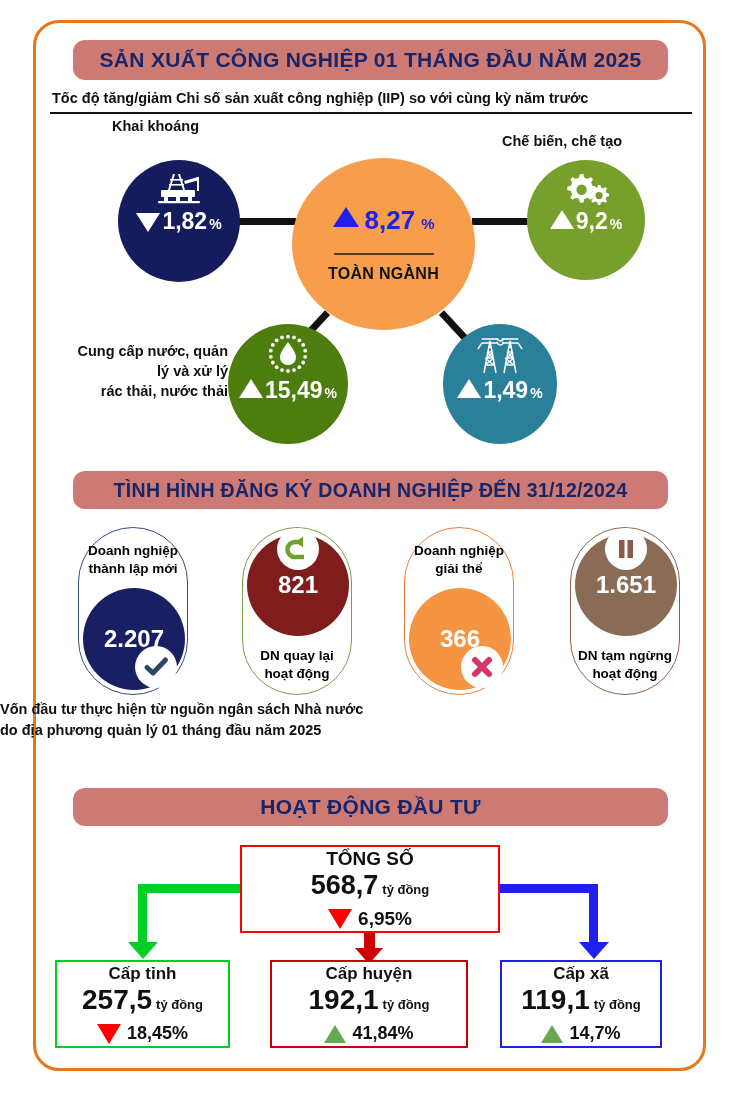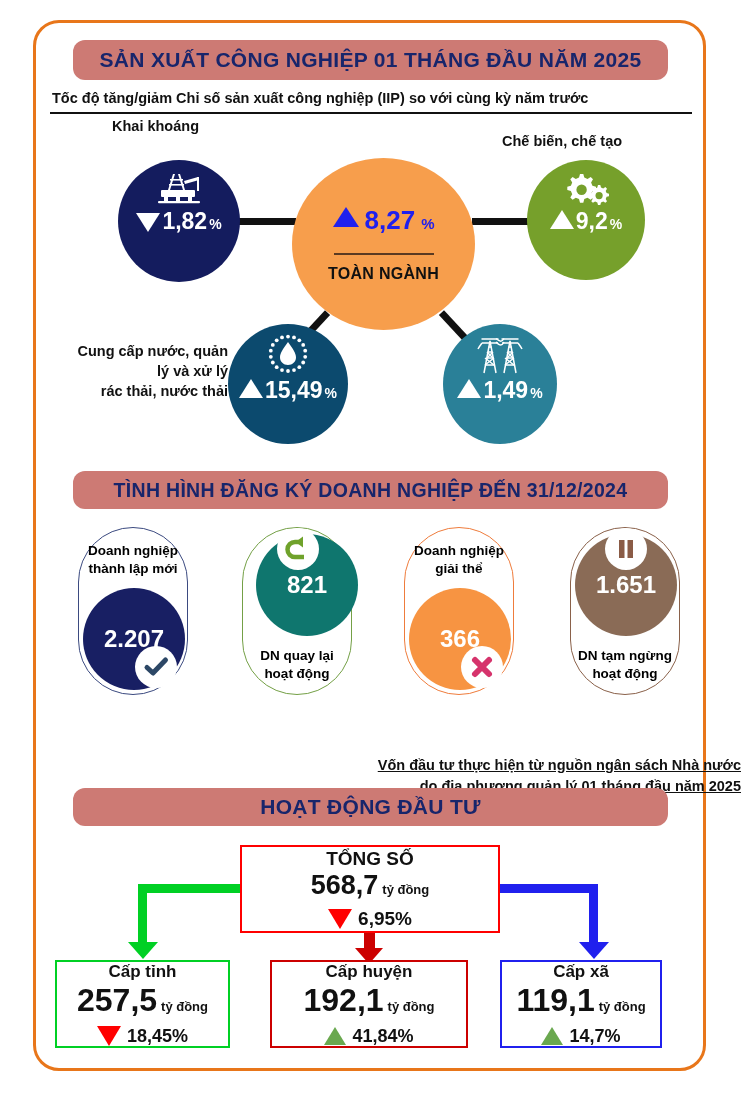--- a/index.html
+++ b/index.html
@@ -36,36 +36,35 @@
 
   .subtitle {
     position: absolute;
     font-size: 14.5px; font-weight: bold; color: #111;
     white-space: nowrap;
   }
   #iip-sub { left: 52px; top: 90px; }
   .hr-line { position: absolute; left: 50px; top: 112px; width: 642px; height: 2px; background: #111; }
 
   .invest-note {
-    position: absolute; left: 0; top: 755px; width: 741px;
-    text-align: right; font-size: 14.5px; font-weight: bold; color: #111;
+    position: absolute; left: 0; top: 699px; width: 741px;
+    text-align: left; font-size: 14.5px; font-weight: bold; color: #111;
     line-height: 21px;
-    text-decoration: underline;
   }
 
   
   .circ {
     position: absolute; border-radius: 50%;
     display: flex; flex-direction: column;
     align-items: center; justify-content: flex-start;
     color: #fff;
   }
   #c-mining   { left: 118px; top: 160px; width: 122px; height: 122px; background: #141c5e; }
   #c-manuf    { left: 527px; top: 160px; width: 118px; height: 120px; background: #76a02b; }
-  #c-water    { left: 228px; top: 324px; width: 120px; height: 120px; background: #0c4a6e; }
+  #c-water    { left: 228px; top: 324px; width: 120px; height: 120px; background: #4d7c0f; }
   #c-electric { left: 443px; top: 324px; width: 114px; height: 120px; background: #2a8098; }
   #c-total    { left: 292px; top: 158px; width: 183px; height: 172px; background: #f79e4c;
                 border-radius: 50%; color: #111; justify-content: center; }
 
   .circ .icon { margin-top: 12px; }
   #c-water .icon, #c-electric .icon { margin-top: 9px; }
   .circ .val {
     display: flex; align-items: baseline; gap: 2px;
     font-weight: bold; font-size: 23px; margin-top: 2px;
   }
@@ -107,21 +106,21 @@
   .cap .cap-txt {
     font-size: 13.5px; font-weight: bold; color: #000000;
     text-align: center; line-height: 18px; white-space: nowrap;
   }
   .cap .disc {
     position: absolute; border-radius: 50%;
     display: flex; align-items: center; justify-content: center;
     color: #fff; font-size: 24px; font-weight: bold;
   }
   #d1 { left: 4px; top: 60px; width: 102px; height: 102px; background: #181f63; }
-  #d2 { left: 13px; top: 6px;  width: 102px; height: 102px; background: #0f766e; }
+  #d2 { left: 4px; top: 6px;  width: 102px; height: 102px; background: #7f1d1d; }
   #d3 { left: 4px; top: 60px; width: 102px; height: 102px; background: #f79442; }
   #d4 { left: 4px; top: 6px;  width: 102px; height: 102px; background: #8a6b56; }
 
   .cap .badge {
     position: absolute; width: 42px; height: 42px; border-radius: 50%;
     background: #fff; display: flex; align-items: center; justify-content: center;
   }
   #b1 { left: 56px; top: 118px; }
   #b2 { left: 34px; top: 0px; }
   #b3 { left: 56px; top: 118px; }
@@ -139,21 +138,21 @@
     color: #111;
   }
   #ib-total { left: 240px; top: 845px; width: 260px; height: 88px; border: 2.5px solid #ff0000; }
   #ib-tinh  { left: 55px;  top: 960px; width: 175px; height: 88px; border: 2.5px solid #00d024; }
   #ib-huyen { left: 270px; top: 960px; width: 198px; height: 88px; border: 2.5px solid #cc0000; }
   #ib-xa    { left: 500px; top: 960px; width: 162px; height: 88px; border: 2.5px solid #2020ee; }
 
   .ibox .ib-title { font-size: 17px; font-weight: bold; }
   #ib-total .ib-title { font-size: 19px; }
   .ibox .ib-amt { display: flex; align-items: baseline; gap: 4px; }
-  .ibox .ib-num { font-size: 32px; font-weight: bold; }
+  .ibox .ib-num { font-size: 28px; font-weight: bold; }
   #ib-total .ib-num { font-size: 27px; }
   .ibox .ib-unit { font-size: 13px; font-weight: bold; }
   .ibox .ib-delta { display: flex; align-items: center; gap: 6px; margin-top: 7px; font-size: 18px; font-weight: bold;}
   #ib-total .ib-delta { font-size: 19px; }
 
   .t-dn-red { width:0;height:0;border-left:12px solid transparent;border-right:12px solid transparent;border-top:20px solid #ff0000; }
   .t-up-grn { width:0;height:0;border-left:11px solid transparent;border-right:11px solid transparent;border-bottom:18px solid #6aa84f; }
 
   
   .conn { position: absolute; }

